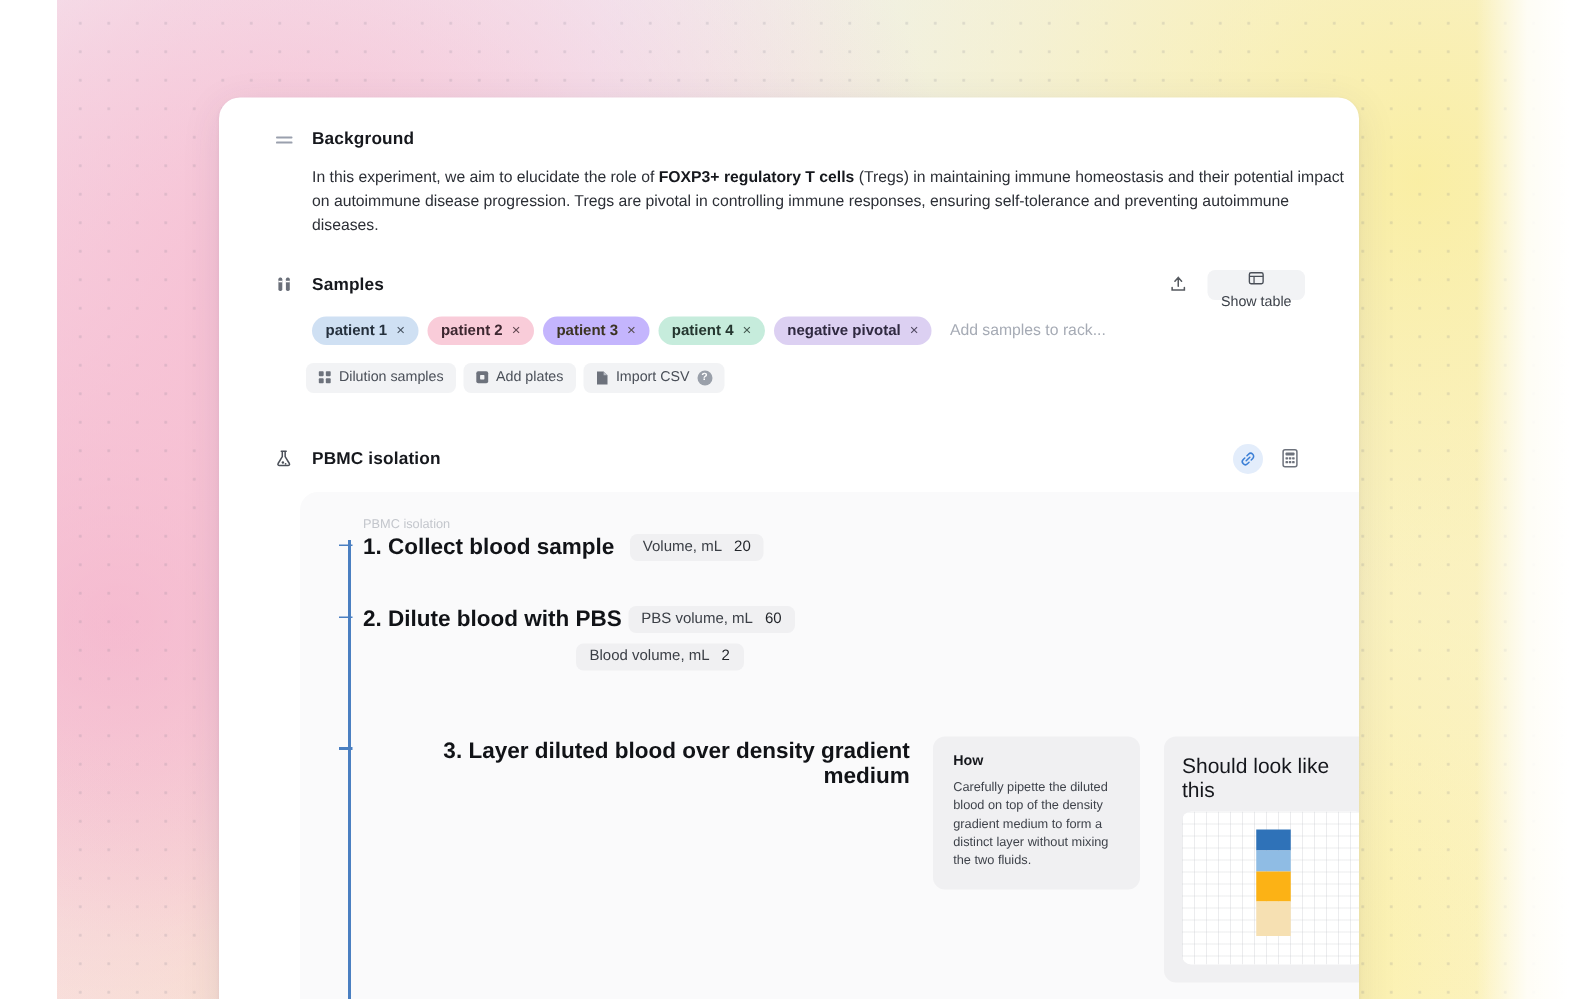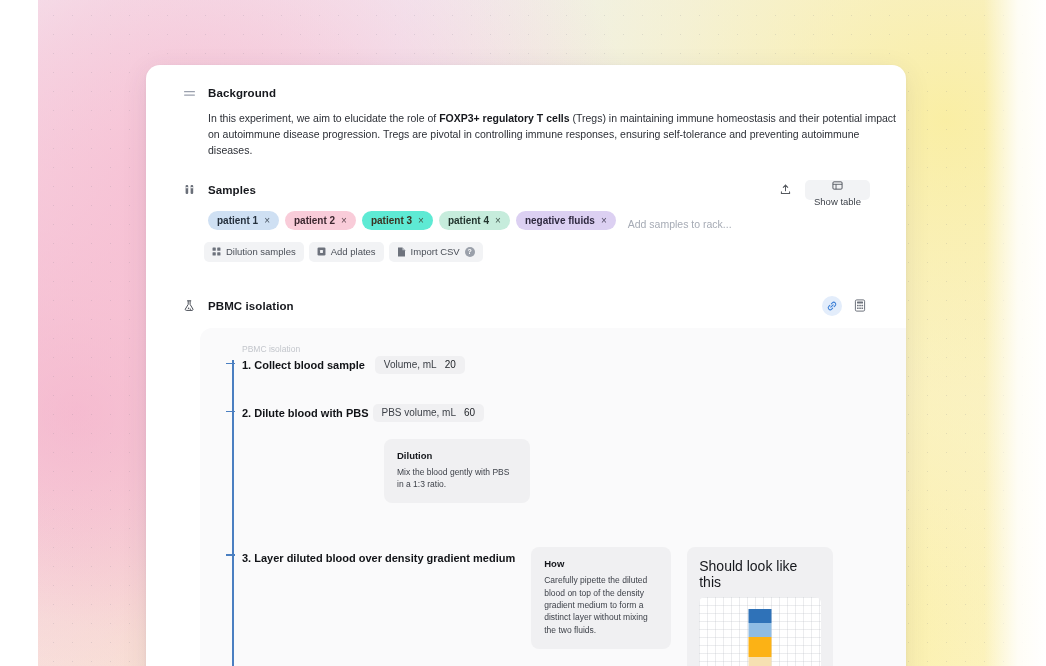--- a/index.html
+++ b/index.html
@@ -83,21 +83,21 @@
     line-height: 1.52;
     color: #2c2f36;
     width: 690px;
   }
   #background-body b { font-weight: bold; color: #16181d; }
 
   
   #samples-section { margin-top: 21px; }
   #samples-row {
     margin-left: 26px; margin-top: 11px;
-    display: flex; align-items: flex-end; gap: 6px;
+    display: flex; align-items: center; gap: 6px;
     flex-wrap: nowrap;
   }
   .sample-chip {
     display: inline-flex; align-items: center; gap: 6px;
     height: 19px; padding: 0 9px;
     border-radius: 10px;
     font-size: 10px; font-weight: bold;
     white-space: nowrap;
     cursor: pointer;
   }
@@ -167,21 +167,21 @@
     left: 32px; top: 32px; bottom: 0;
     width: 1.5px; background: #4a7fc1;
   }
   .step { position: relative; margin-left: 16px; }
   .step-tick {
     position: absolute;
     left: -16px; top: 7px;
     width: 9px; height: 1.5px; background: #4a7fc1;
   }
   .step-title {
-    font-size: 11px; font-weight: bold; color: #111317;
+    font-size: 15px; font-weight: bold; color: #111317;
     display: inline-block; vertical-align: middle; text-align: right;
   }
   .param-chip {
     display: inline-flex; align-items: center; gap: 8px;
     height: 18px; padding: 0 9px;
     border-radius: 5px; background: #f0f0f2;
     font-size: 10px; color: #3b3f46;
     vertical-align: middle; cursor: pointer;
   }
   .param-chip .pv { color: #22252a; }
@@ -299,30 +299,30 @@
 
     <div id="samples-row">
       <span class="sample-chip" style="background:#cfe0f3;color:#25303d;">
         <span>patient 1</span>
         <span class="chip-x">×</span>
       </span>
       <span class="sample-chip" style="background:#f9ccd9;color:#3d2730;">
         <span>patient 2</span>
         <span class="chip-x">×</span>
       </span>
-      <span class="sample-chip" style="background:#5eead4;color:#3b3322;">
+      <span class="sample-chip" style="background:#c4b5fd;color:#3b3322;">
         <span>patient 3</span>
         <span class="chip-x">×</span>
       </span>
       <span class="sample-chip" style="background:#c6ecdc;color:#24362f;">
         <span>patient 4</span>
         <span class="chip-x">×</span>
       </span>
       <span class="sample-chip" style="background:#dcd0f2;color:#2f2940;">
-        <span>negative fluids</span>
+        <span>negative pivotal</span>
         <span class="chip-x">×</span>
       </span>
       <span id="samples-placeholder">Add samples to rack...</span>
     </div>
 
     <div id="samples-actions">
       <span class="mini-btn">
         <span class="mb-ico">
           <svg width="9" height="9" viewBox="0 0 10 10">
             <rect x="0.6" y="0.6" width="3.6" height="3.6" rx="0.6" fill="#6d727c"></rect>
@@ -406,23 +406,25 @@
 
       <div class="step" id="step2">
         <span class="step-tick"></span>
         <div id="step2-row">
           <span class="step-title">2. Dilute blood with PBS</span>
           <span class="param-chip">
             <span>PBS volume, mL</span>
             <span class="pv">60</span>
           </span>
         </div>
-        <div class="note-card" id="dilution-note">
-          <div class="note-title">Dilution</div>
-          <div class="note-body">Mix the blood gently with PBS in a 1:3 ratio.</div>
+        <div id="step2-second">
+          <span class="param-chip">
+            <span>Blood volume, mL</span>
+            <span class="pv">2</span>
+          </span>
         </div>
       </div>
 
       <div class="step" id="step3">
         <span class="step-tick"></span>
         <div id="step3-row">
           <div id="step3-title-wrap">
             <span class="step-title">3. Layer diluted blood over density gradient medium</span>
           </div>
           <div class="note-card" id="how-note">

